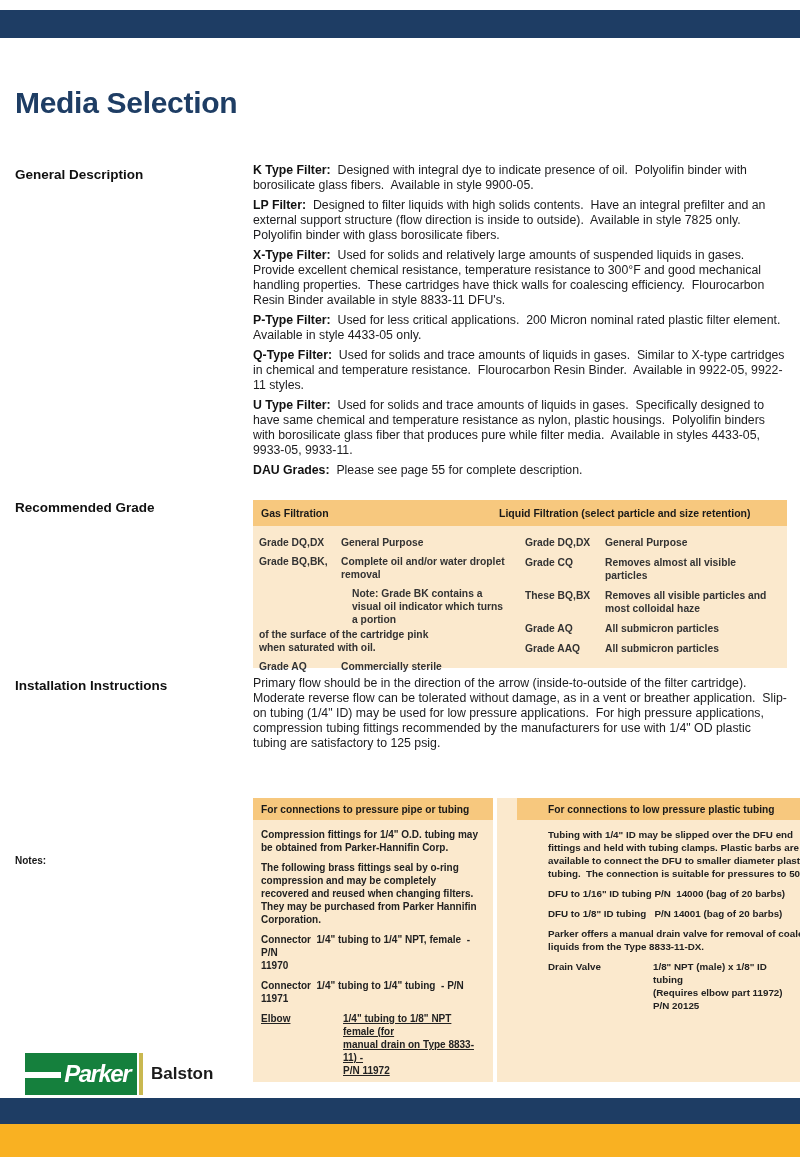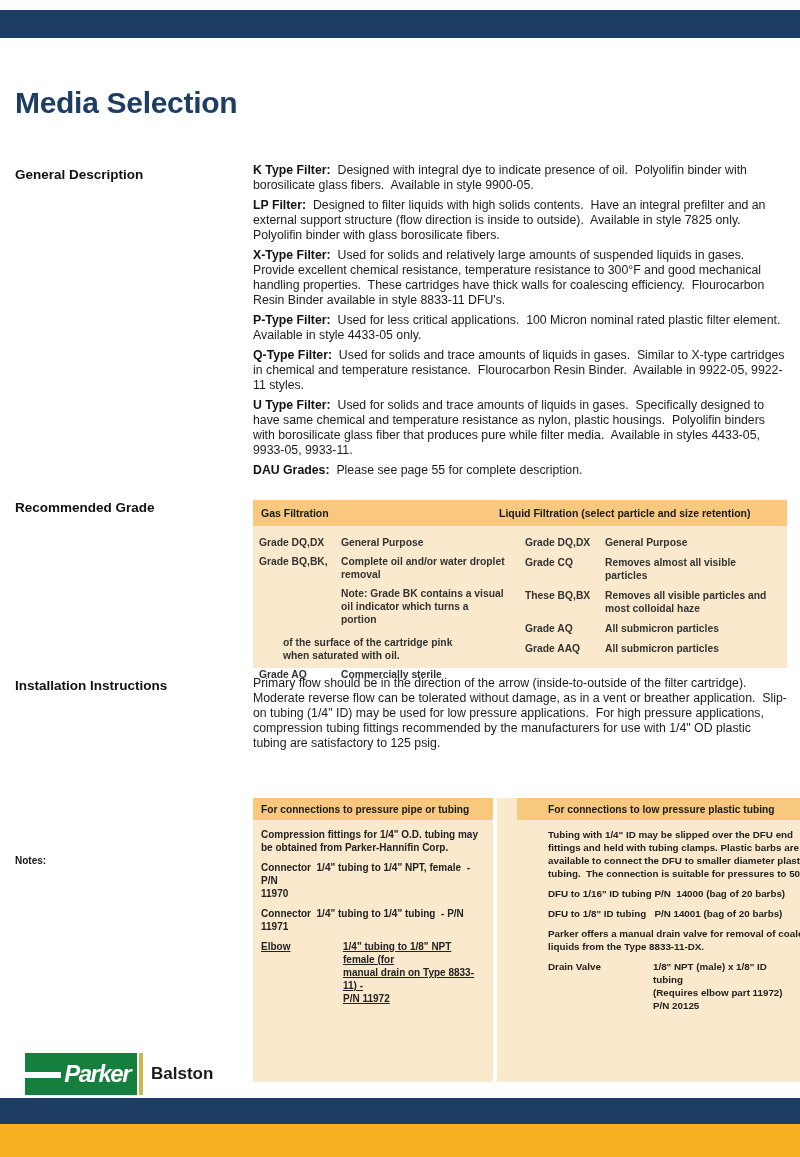--- a/index.html
+++ b/index.html
@@ -43,22 +43,22 @@
     display:flex; align-items:center; height:26px; background:#F7C87E;
     font-size:10.5px; font-weight:bold; color:#191919;
   }
   .gh-left { flex:0 0 246px; padding-left:8px; }
   .gh-right { flex:1; }
   .grade-body { display:flex; padding-top:10px; font-size:10.3px; font-weight:600; color:#333; }
   .g-left { flex:0 0 252px; padding-left:6px; }
   .g-right { flex:1; padding-left:20px; padding-right:6px; }
   .g-row { display:grid; grid-template-columns:82px 1fr; line-height:13px; margin-bottom:6px; }
   .g-right .g-row { grid-template-columns:80px 1fr; margin-bottom:7px; }
-  .g-note { margin-bottom:10px; }
-  .g-cont { line-height:13px; margin-bottom:6px; white-space:pre-line;margin-left:24px; }
+  .g-note { margin-bottom:2px;gap:11px; }
+  .g-cont { line-height:13px; margin-bottom:6px; white-space:pre-line; }
 
   
   .conn-table { position:absolute; top:798px; height:284px; background:#FBE9CD; font-size:10px; font-weight:600; color:#222; }
   .conn-header {
     display:flex; align-items:center; height:22px; background:#F7C87E;
     font-size:10.2px; font-weight:bold; color:#191919;
   }
   .pressure { left:253px; width:240px; }
   .plastic  { left:497px; width:338px; font-size:9.8px;padding-left:20px; }
   .pressure .conn-header { padding-left:8px; }
@@ -96,21 +96,21 @@
   <div class="page-title">Media Selection</div>
 
   <div class="side-label lbl-general">General Description</div>
   <div class="side-label lbl-grade">Recommended Grade</div>
   <div class="side-label lbl-install">Installation Instructions</div>
 
   <div class="main-col">
     <p class="para"><b>K Type Filter:</b><span>  Designed with integral dye to indicate presence of oil.  Polyolifin binder with borosilicate glass fibers.  Available in style 9900-05.</span></p>
     <p class="para"><b>LP Filter:</b><span>  Designed to filter liquids with high solids contents.  Have an integral prefilter and an external support structure (flow direction is inside to outside).  Available in style 7825 only.  Polyolifin binder with glass borosilicate fibers.</span></p>
     <p class="para"><b>X-Type Filter:</b><span>  Used for solids and relatively large amounts of suspended liquids in gases.  Provide excellent chemical resistance, temperature resistance to 300°F and good mechanical handling properties.  These cartridges have thick walls for coalescing efficiency.  Flourocarbon Resin Binder available in style 8833-11 DFU's.</span></p>
-    <p class="para"><b>P-Type Filter:</b><span>  Used for less critical applications.  100 Micron nominal rated plastic filter element.  Available in style 4433-05 only.</span></p>
+    <p class="para"><b>P-Type Filter:</b><span>  Used for less critical applications.  200 Micron nominal rated plastic filter element.  Available in style 4433-05 only.</span></p>
     <p class="para"><b>Q-Type Filter:</b><span>  Used for solids and trace amounts of liquids in gases.  Similar to X-type cartridges in chemical and temperature resistance.  Flourocarbon Resin Binder.  Available in 9922-05, 9922-11 styles.</span></p>
     <p class="para"><b>U Type Filter:</b><span>  Used for solids and trace amounts of liquids in gases.  Specifically designed to have same chemical and temperature resistance as nylon, plastic housings.  Polyolifin binders with borosilicate glass fiber that produces pure while filter media.  Available in styles 4433-05, 9933-05, 9933-11.</span></p>
     <p class="para"><b>DAU Grades:</b><span>  Please see page 55 for complete description.</span></p>
   </div>
 
   <div class="grade-table">
     <div class="grade-header">
       <span class="gh-left">Gas Filtration</span>
       <span class="gh-right">Liquid Filtration (select particle and size retention)</span>
     </div>
@@ -163,20 +163,21 @@
   <div class="install-text">Primary flow should be in the direction of the arrow (inside-to-outside of the filter cartridge).  Moderate reverse flow can be tolerated without damage, as in a vent or breather application.  Slip-on tubing (1/4" ID) may be used for low pressure applications.  For high pressure applications, compression tubing fittings recommended by the manufacturers for use with 1/4" OD plastic tubing are satisfactory to 125 psig.</div>
 
   <div class="notes">
     <b>Notes:</b>
   </div>
 
   <div class="conn-table pressure">
     <div class="conn-header">For connections to pressure pipe or tubing</div>
     <div class="conn-body">
       <p class="conn-p">Compression fittings for 1/4" O.D. tubing may be obtained from Parker-Hannifin Corp.</p>
+      <p class="conn-p">The following brass fittings seal by o-ring compression and may be completely recovered and reused when changing filters.  They may be purchased from Parker Hannifin Corporation.</p>
       <p class="conn-p">Connector  1/4" tubing to 1/4" NPT, female  - P/N
 11970</p>
       <p class="conn-p">Connector  1/4" tubing to 1/4" tubing  - P/N  11971</p>
       <div class="fit-grid">
         <span>Elbow</span>
         <span class="pre-line">1/4" tubing to 1/8" NPT female (for
 manual drain on Type 8833-11) -
 P/N  11972</span>
       </div>
     </div>

